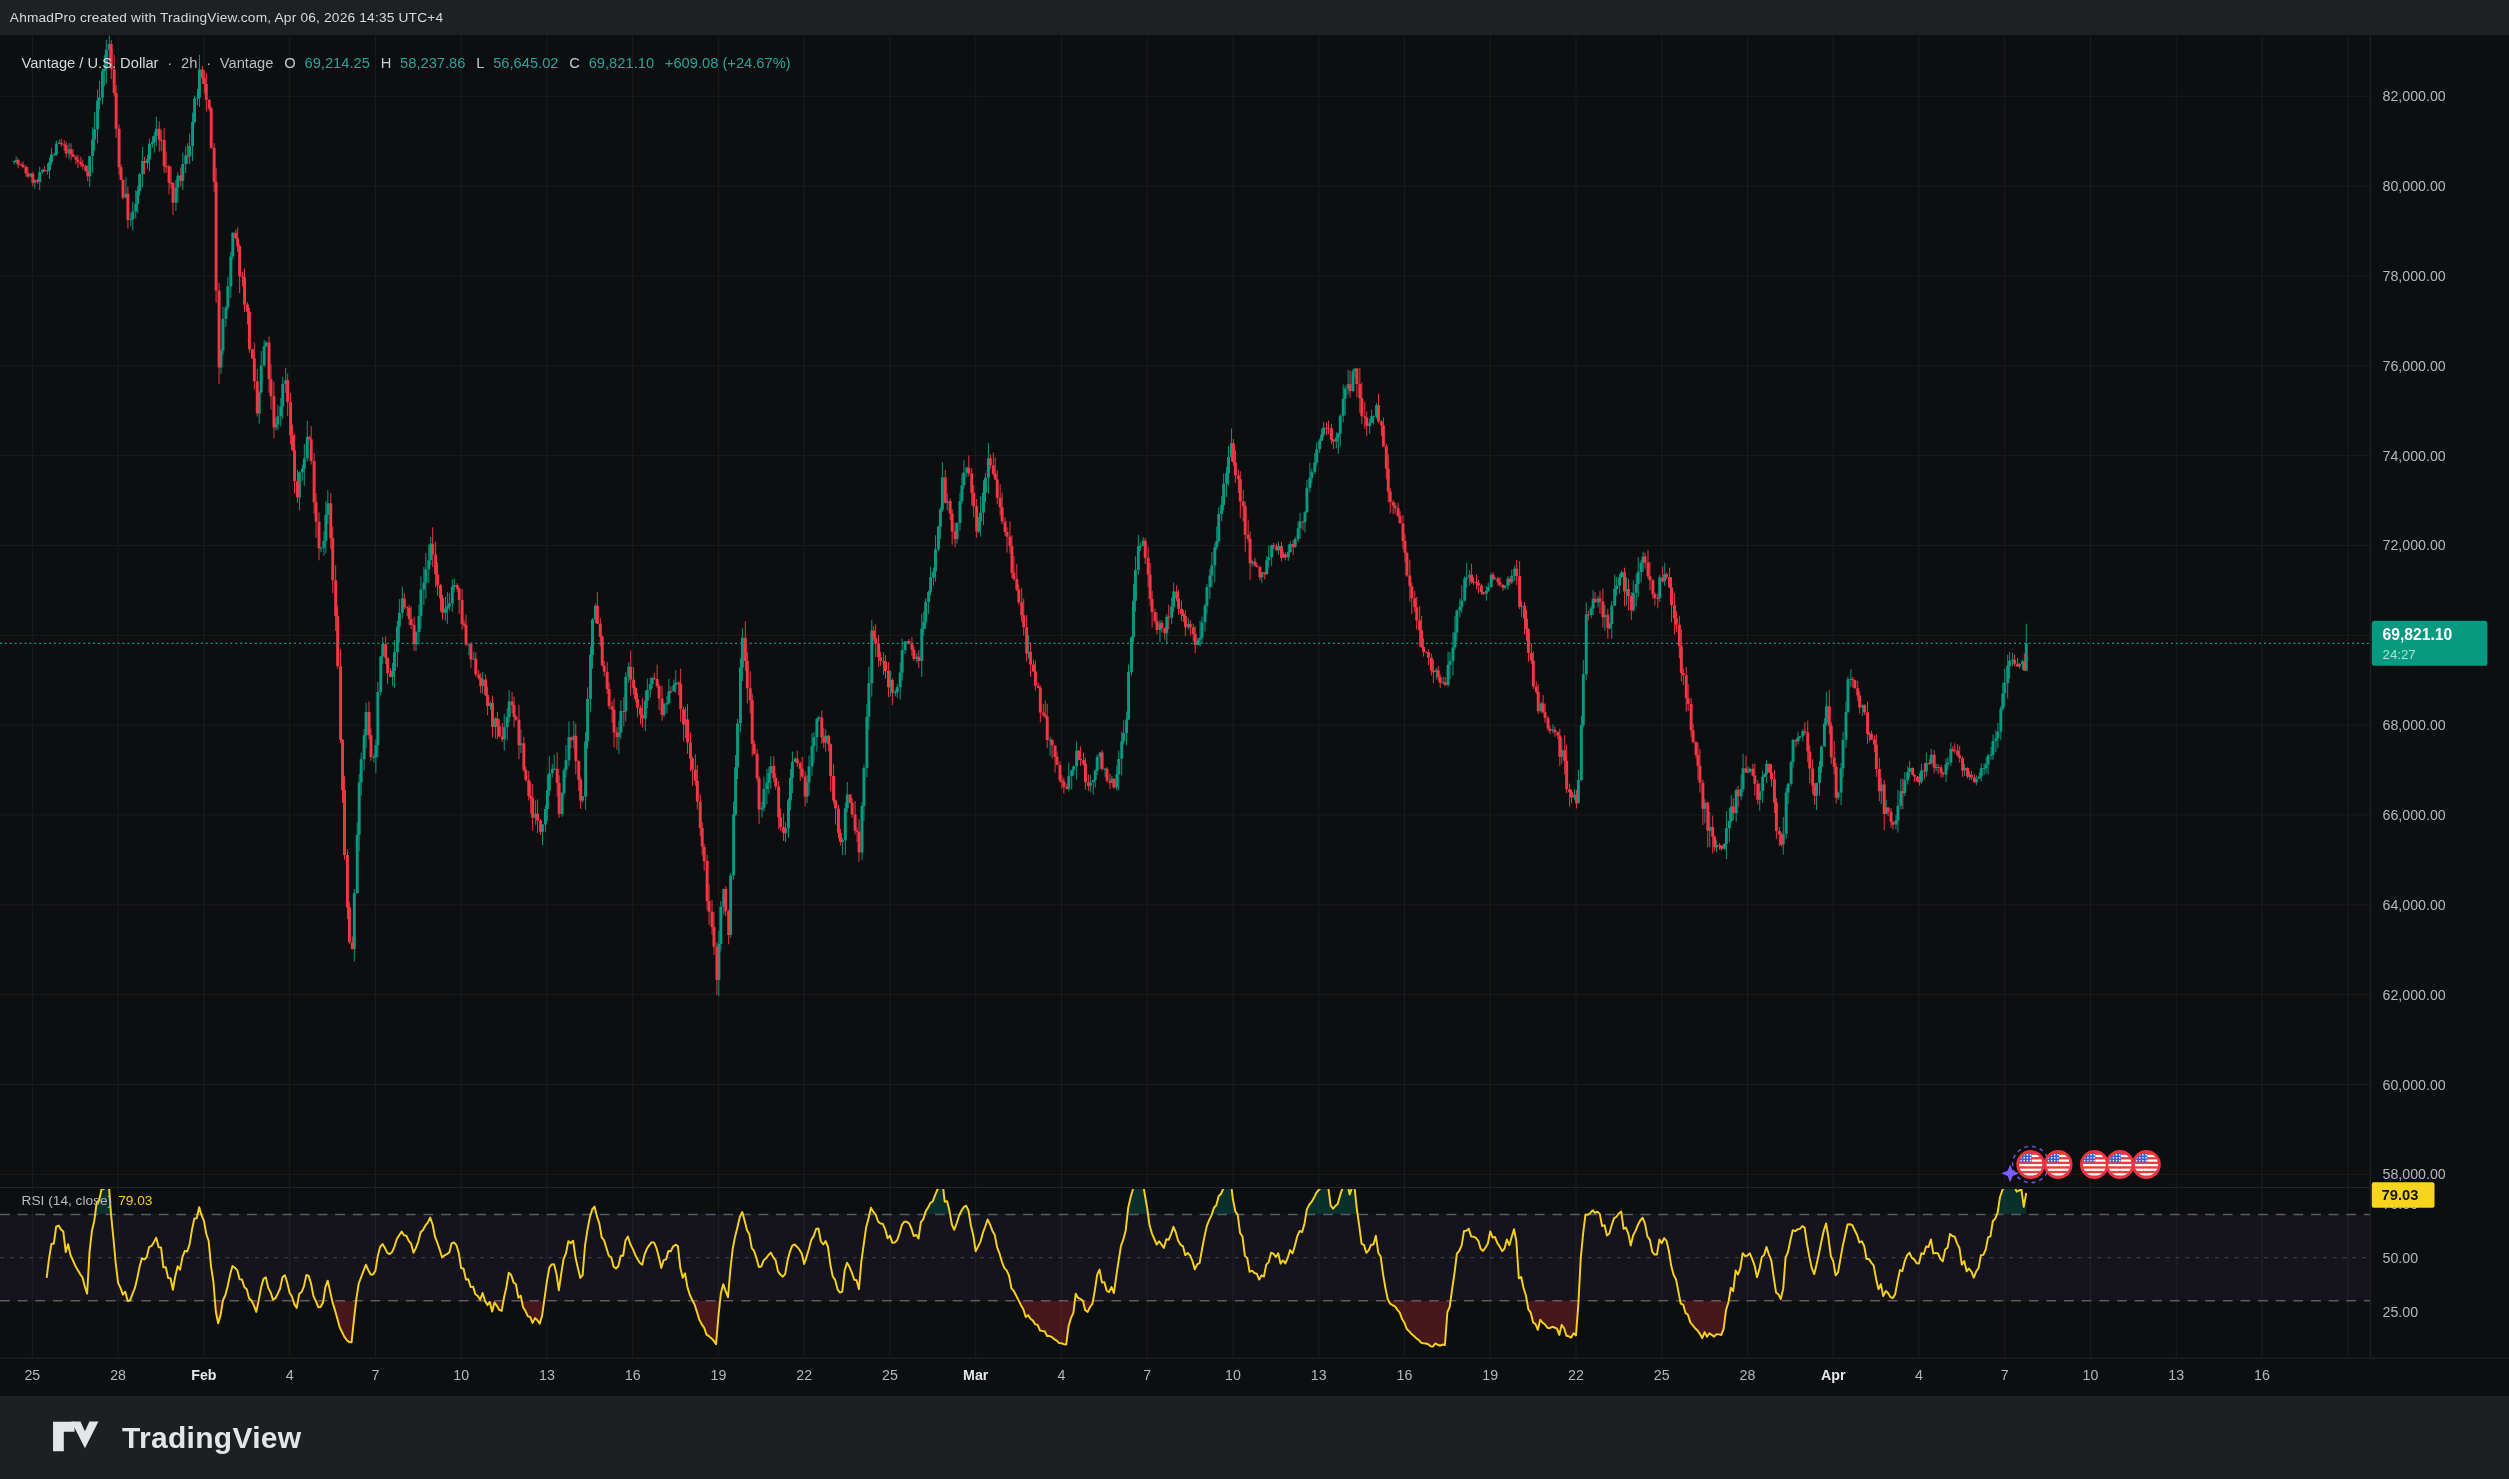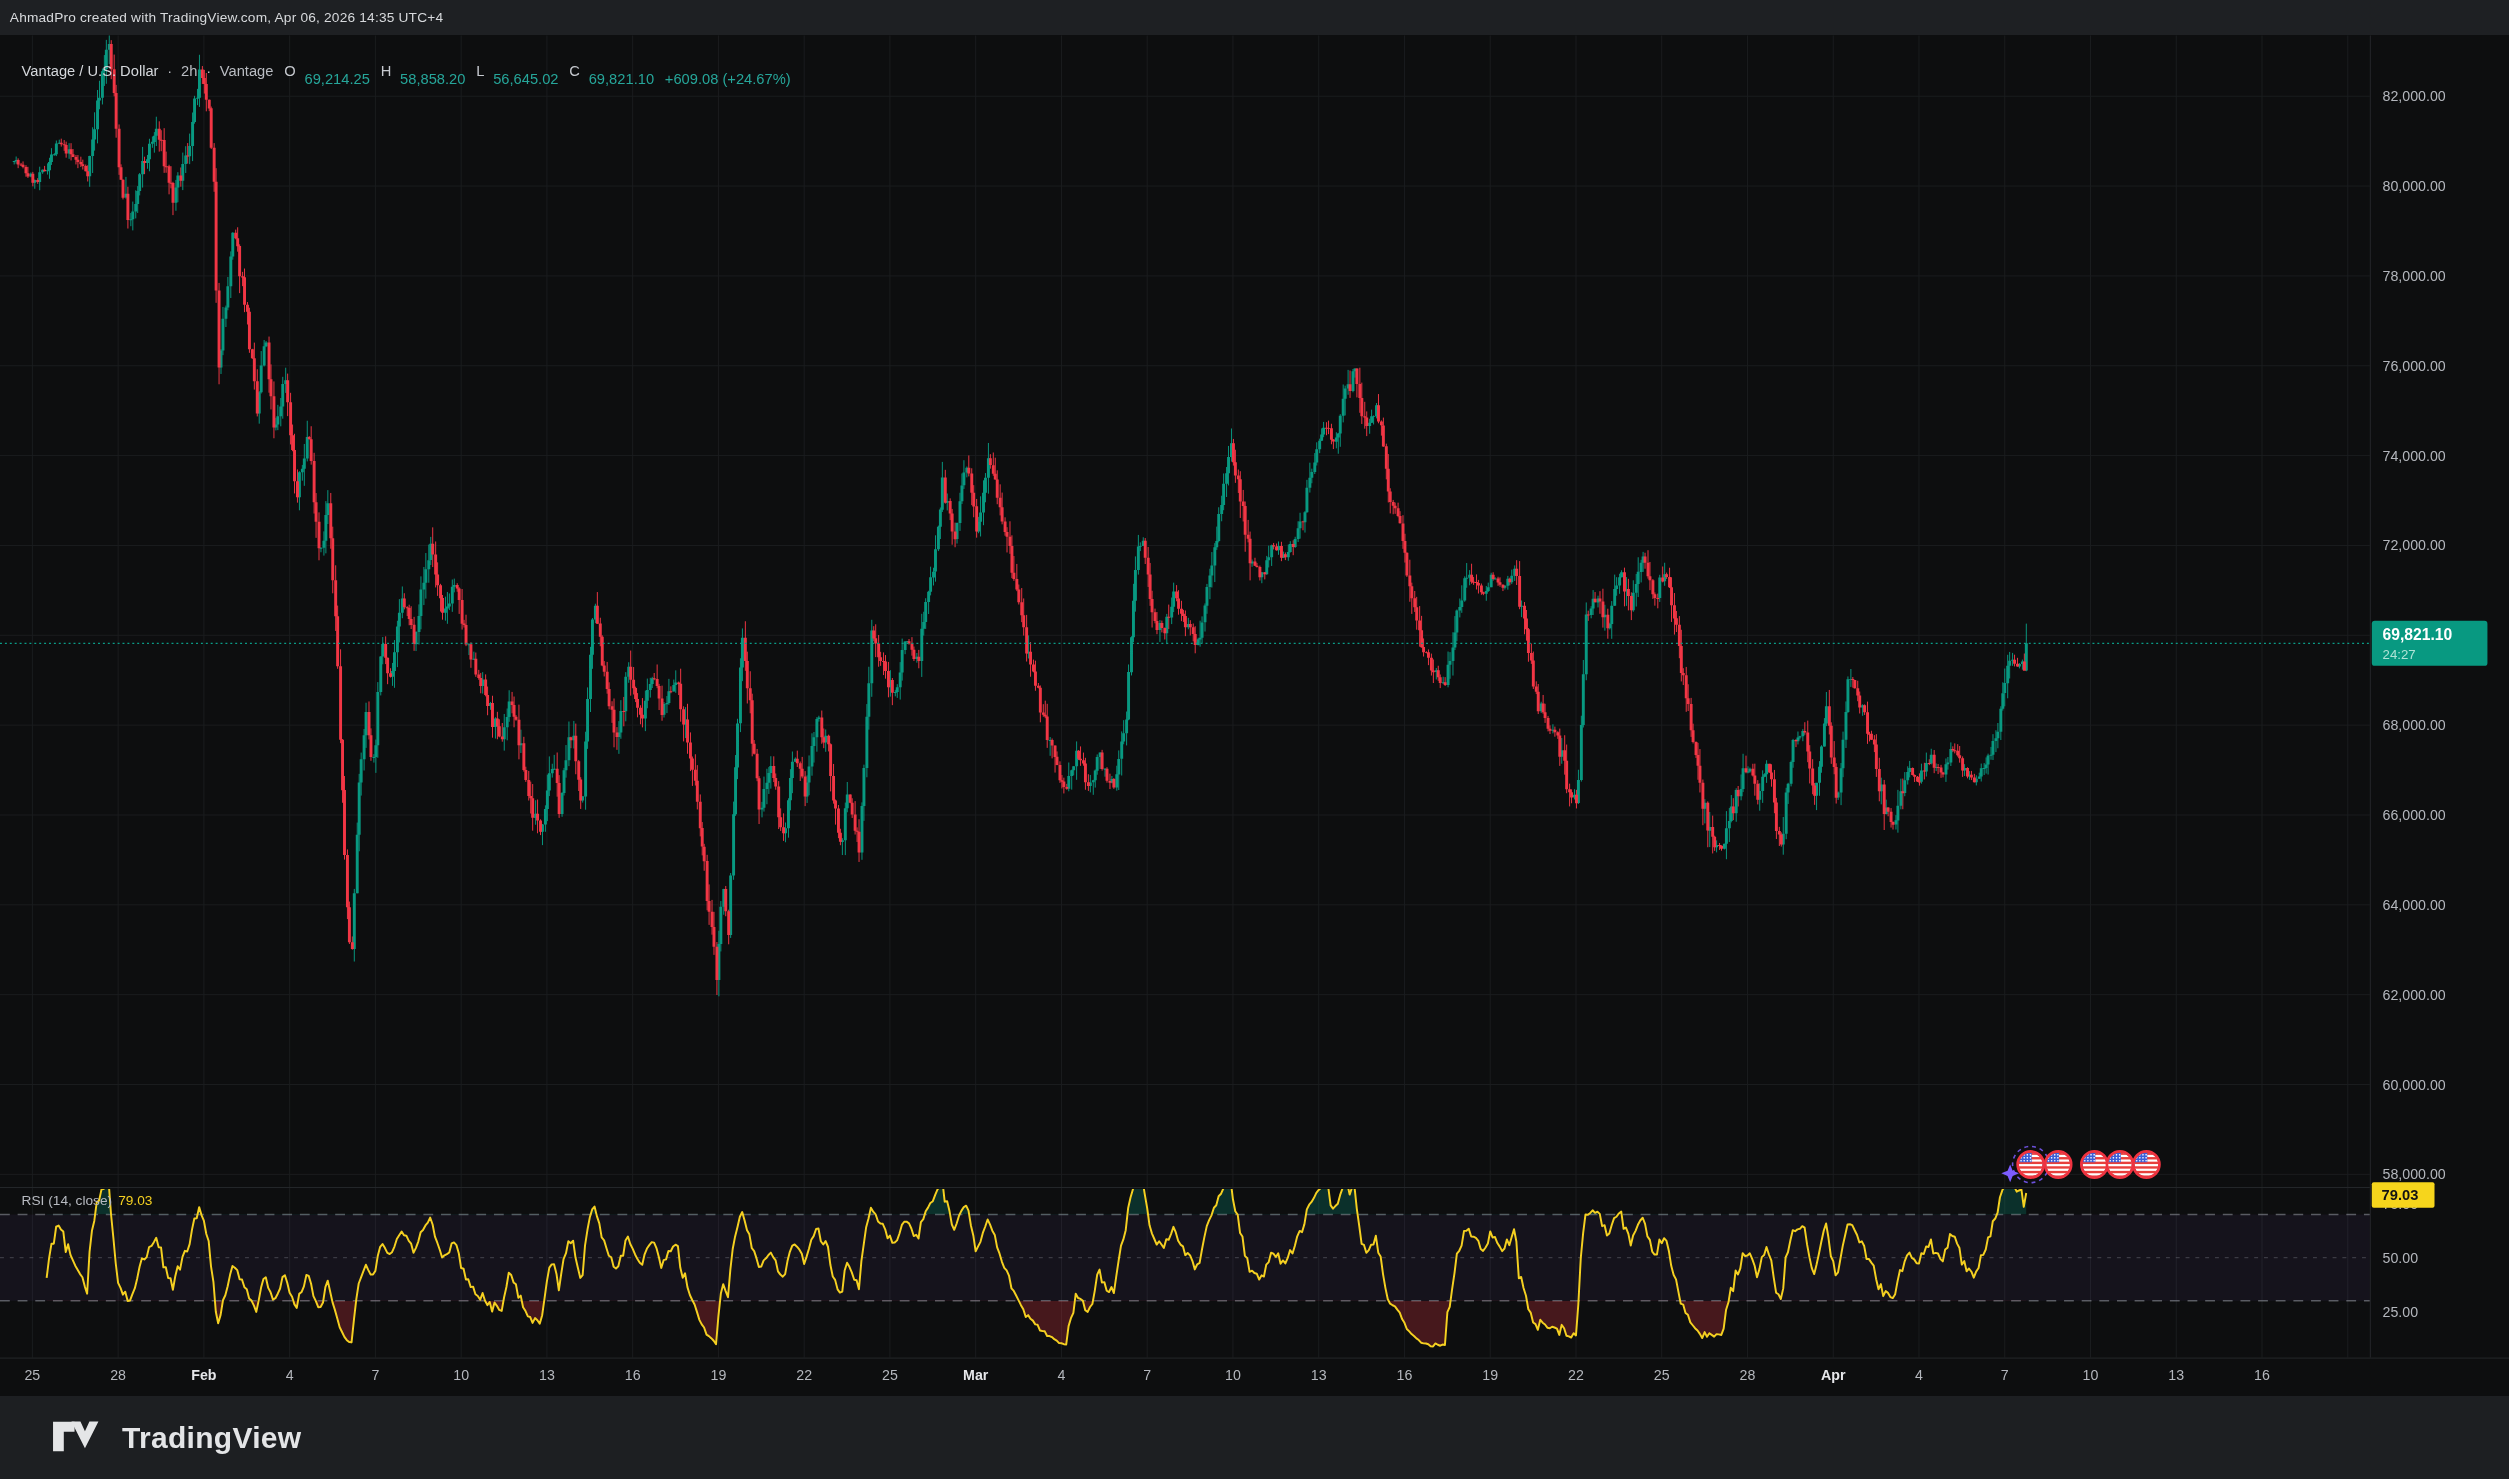--- a/index.html
+++ b/index.html
@@ -6,21 +6,21 @@
     font-family:"Liberation Sans", sans-serif;}
   #stage{position:relative;width:2509px;height:1479px;background:#0d0e0f;}
   #topbar{position:absolute;left:0;top:0;width:2509px;height:35px;background:#1e2023;
     display:flex;align-items:center;padding-left:9.8px;box-sizing:border-box;
     color:#d7d9dc;font-size:13.7px;letter-spacing:0.2px;z-index:5;}
   #plot-svg{position:absolute;left:0;top:0;z-index:1;}
   .overlay{position:absolute;z-index:4;display:flex;align-items:center;white-space:nowrap;}
   #main-legend{left:21.6px;top:55px;font-size:14.7px;gap:8.8px;color:#d5d8dc;}
   #main-legend .dim{color:#b9bcc2;}
   #main-legend .lab{color:#c6c9cf;}
-  #main-legend .val{color:#26a69a;margin-top:16px;}
+  #main-legend .val{color:#26a69a;}
   #main-legend span{display:inline-block;}
   #main-legend .grp{margin-left:2px;}
   #rsi-legend{left:21.6px;top:1193px;font-size:13.7px;gap:6px;color:#b7bac1;}
   #rsi-legend .val{color:#f5d021;}
   #bottombar{position:absolute;left:0;top:1396px;width:2509px;height:83px;background:#1d1f22;
     display:flex;align-items:center;padding-left:51px;box-sizing:border-box;gap:20px;z-index:5;}
   #bottombar .brand{color:#e4e5e7;font-size:30px;font-weight:bold;letter-spacing:0.3px;}
 </style>
 </head>
 <body>
@@ -205,21 +205,21 @@
 
   <div id="main-legend" class="overlay">
     <span>Vantage / U.S. Dollar</span>
     <span class="dim">·</span>
     <span class="dim">2h</span>
     <span class="dim">·</span>
     <span class="dim">Vantage</span>
     <span class="grp lab">O</span>
     <span class="val">69,214.25</span>
     <span class="grp lab">H</span>
-    <span class="val">58,858.20</span>
+    <span class="val">58,237.86</span>
     <span class="grp lab">L</span>
     <span class="val">56,645.02</span>
     <span class="grp lab">C</span>
     <span class="val">69,821.10</span>
     <span class="val grp">+609.08 (+24.67%)</span>
   </div>
 
   <div id="rsi-legend" class="overlay">
     <span><span>RSI</span>&nbsp;<span>(14, close)</span></span>
     <span class="val">79.03</span>

